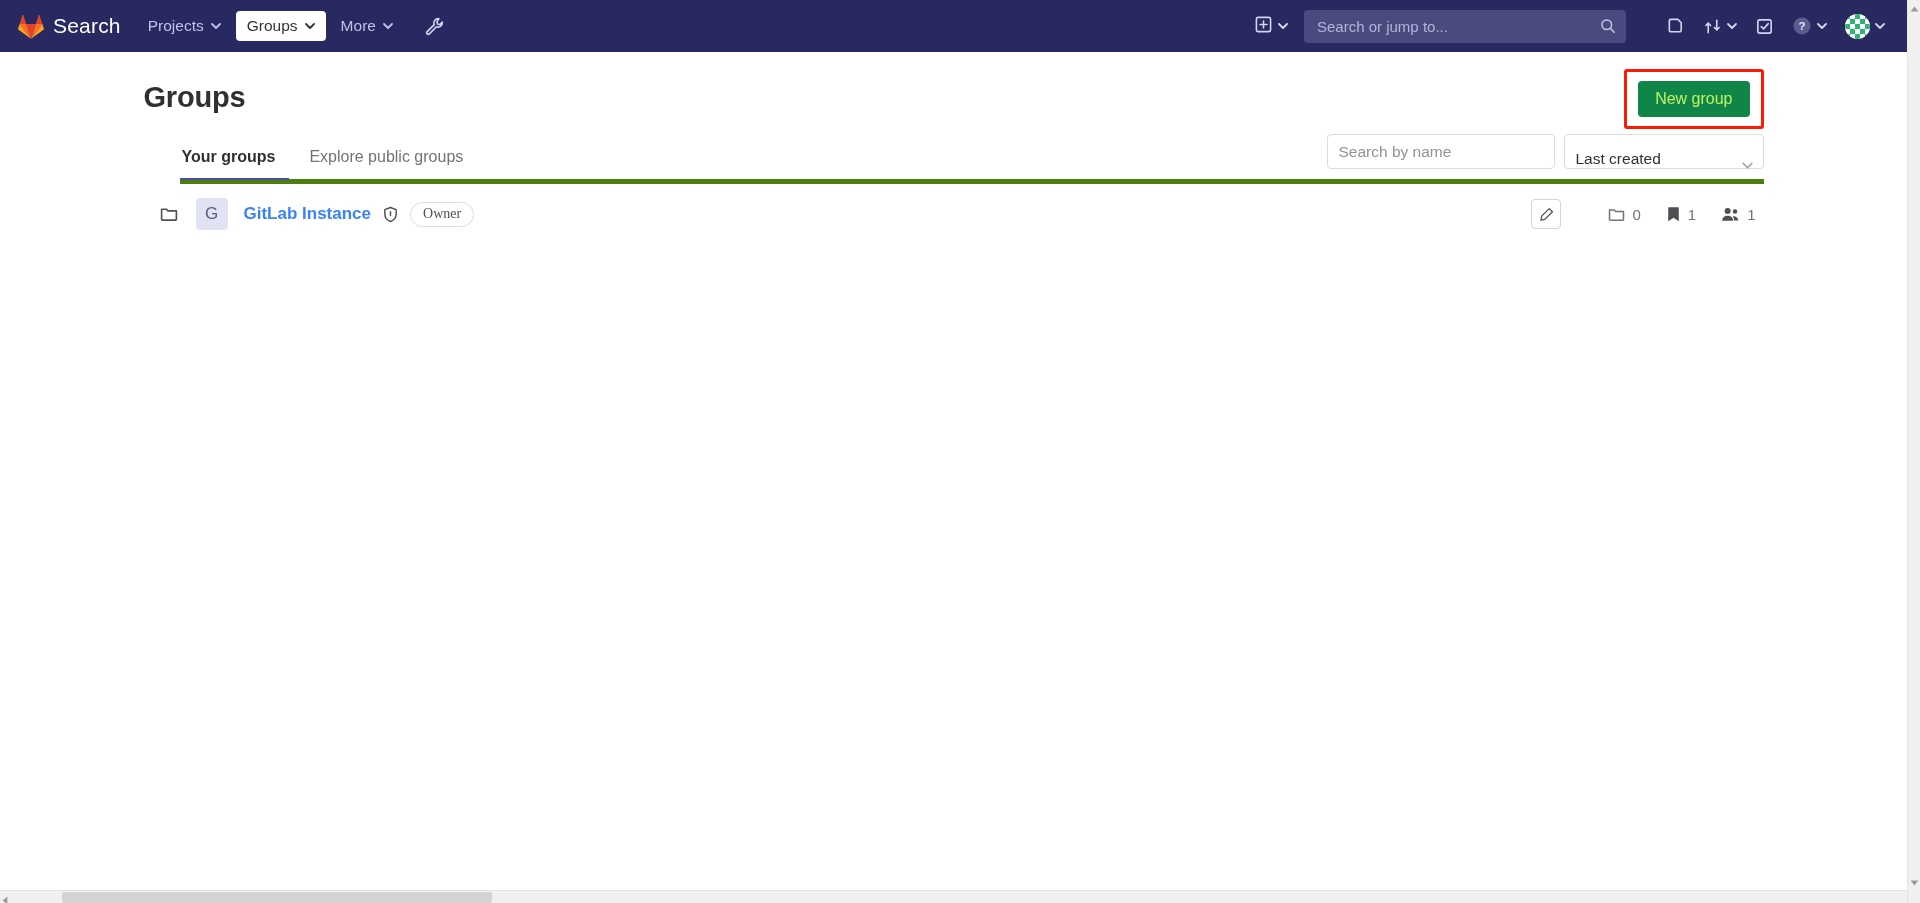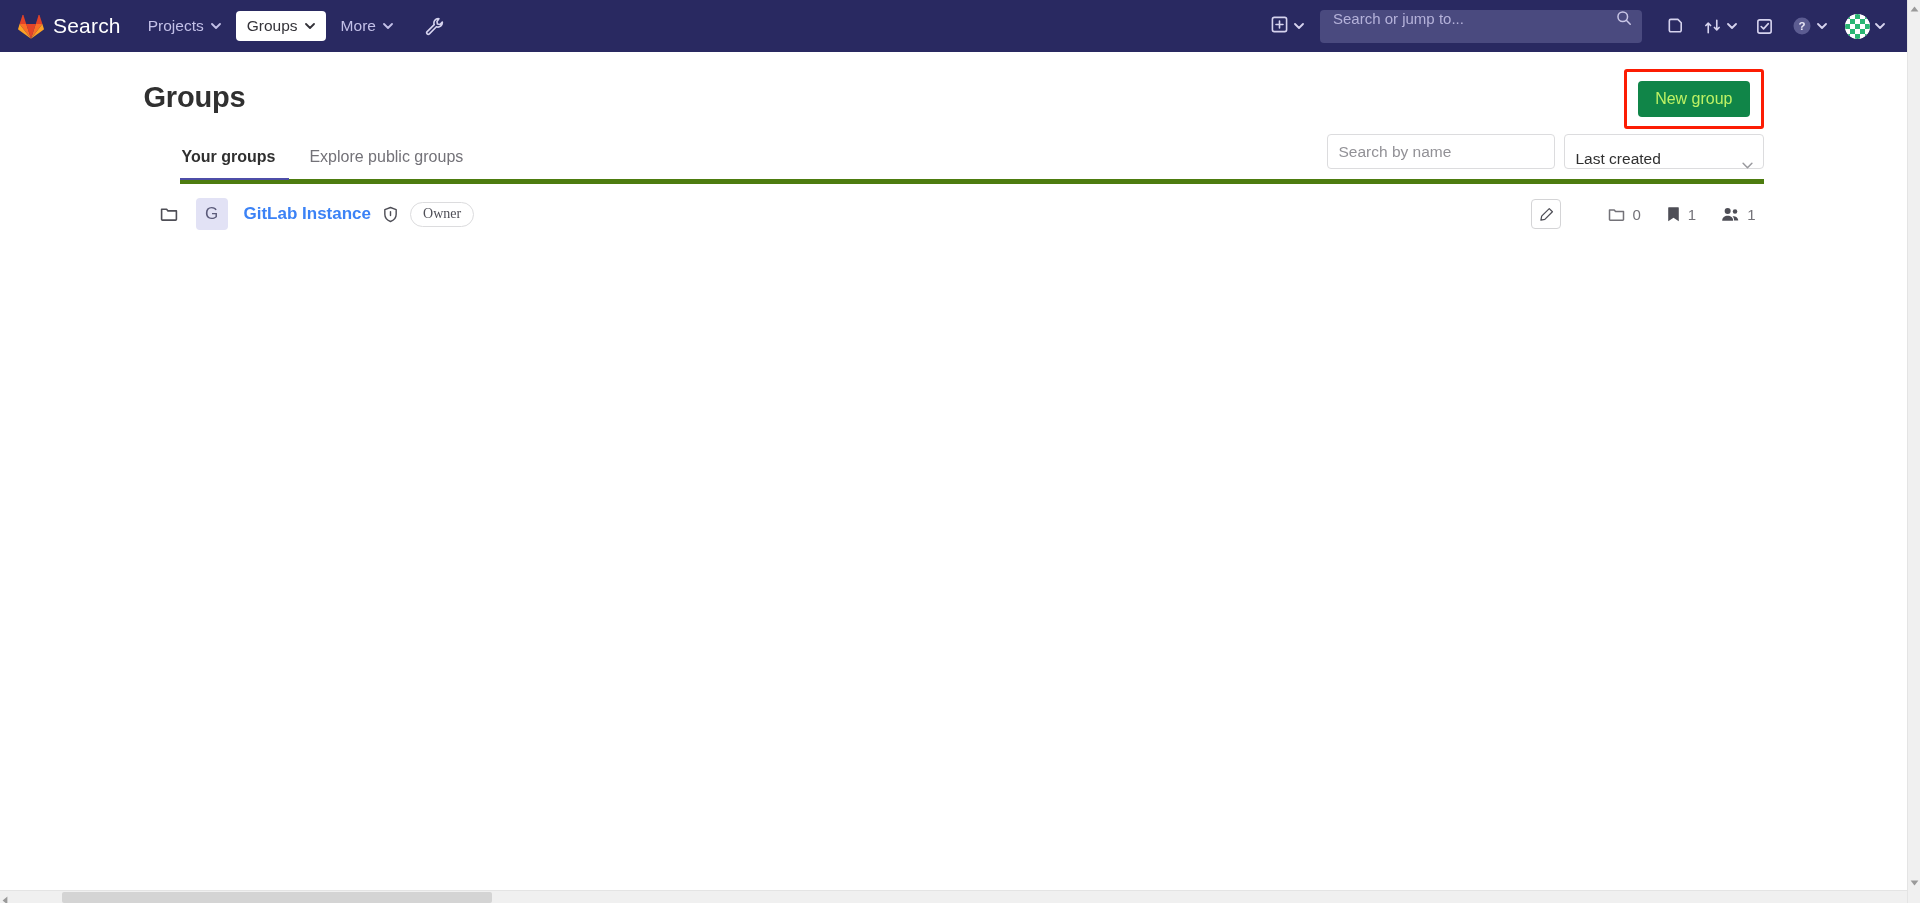--- a/index.html
+++ b/index.html
@@ -49,23 +49,23 @@
     padding-right: 14px; gap: 2px;
   }
   .nav-plus {
     display: flex; align-items: center; gap: 6px;
     padding: 6px 8px; cursor: pointer; color: #d6d3ee;
   }
   .search-box {
     width: 322px; height: 33px;
     background: #4a4a7f;
     border-radius: 4px;
-    display: flex; align-items: flex-start;
+    display: flex; align-items: center;
     padding: 0 10px 0 13px;
-    margin: 0 14px 0 6px;
+    margin: 0 30px 0 6px;
     cursor: text;
   }
   .search-box input {
     flex: 1 1 auto; background: transparent; border: none; outline: none;
     color: #fff; font-size: 15px; font-family: "Liberation Sans", sans-serif;
   }
   .search-box input::placeholder { color: #b5b2da; }
   .search-mag { width: 16px; height: 16px; flex: 0 0 auto; }
   .nav-icon-btn {
     display: flex; align-items: center; justify-content: center;

